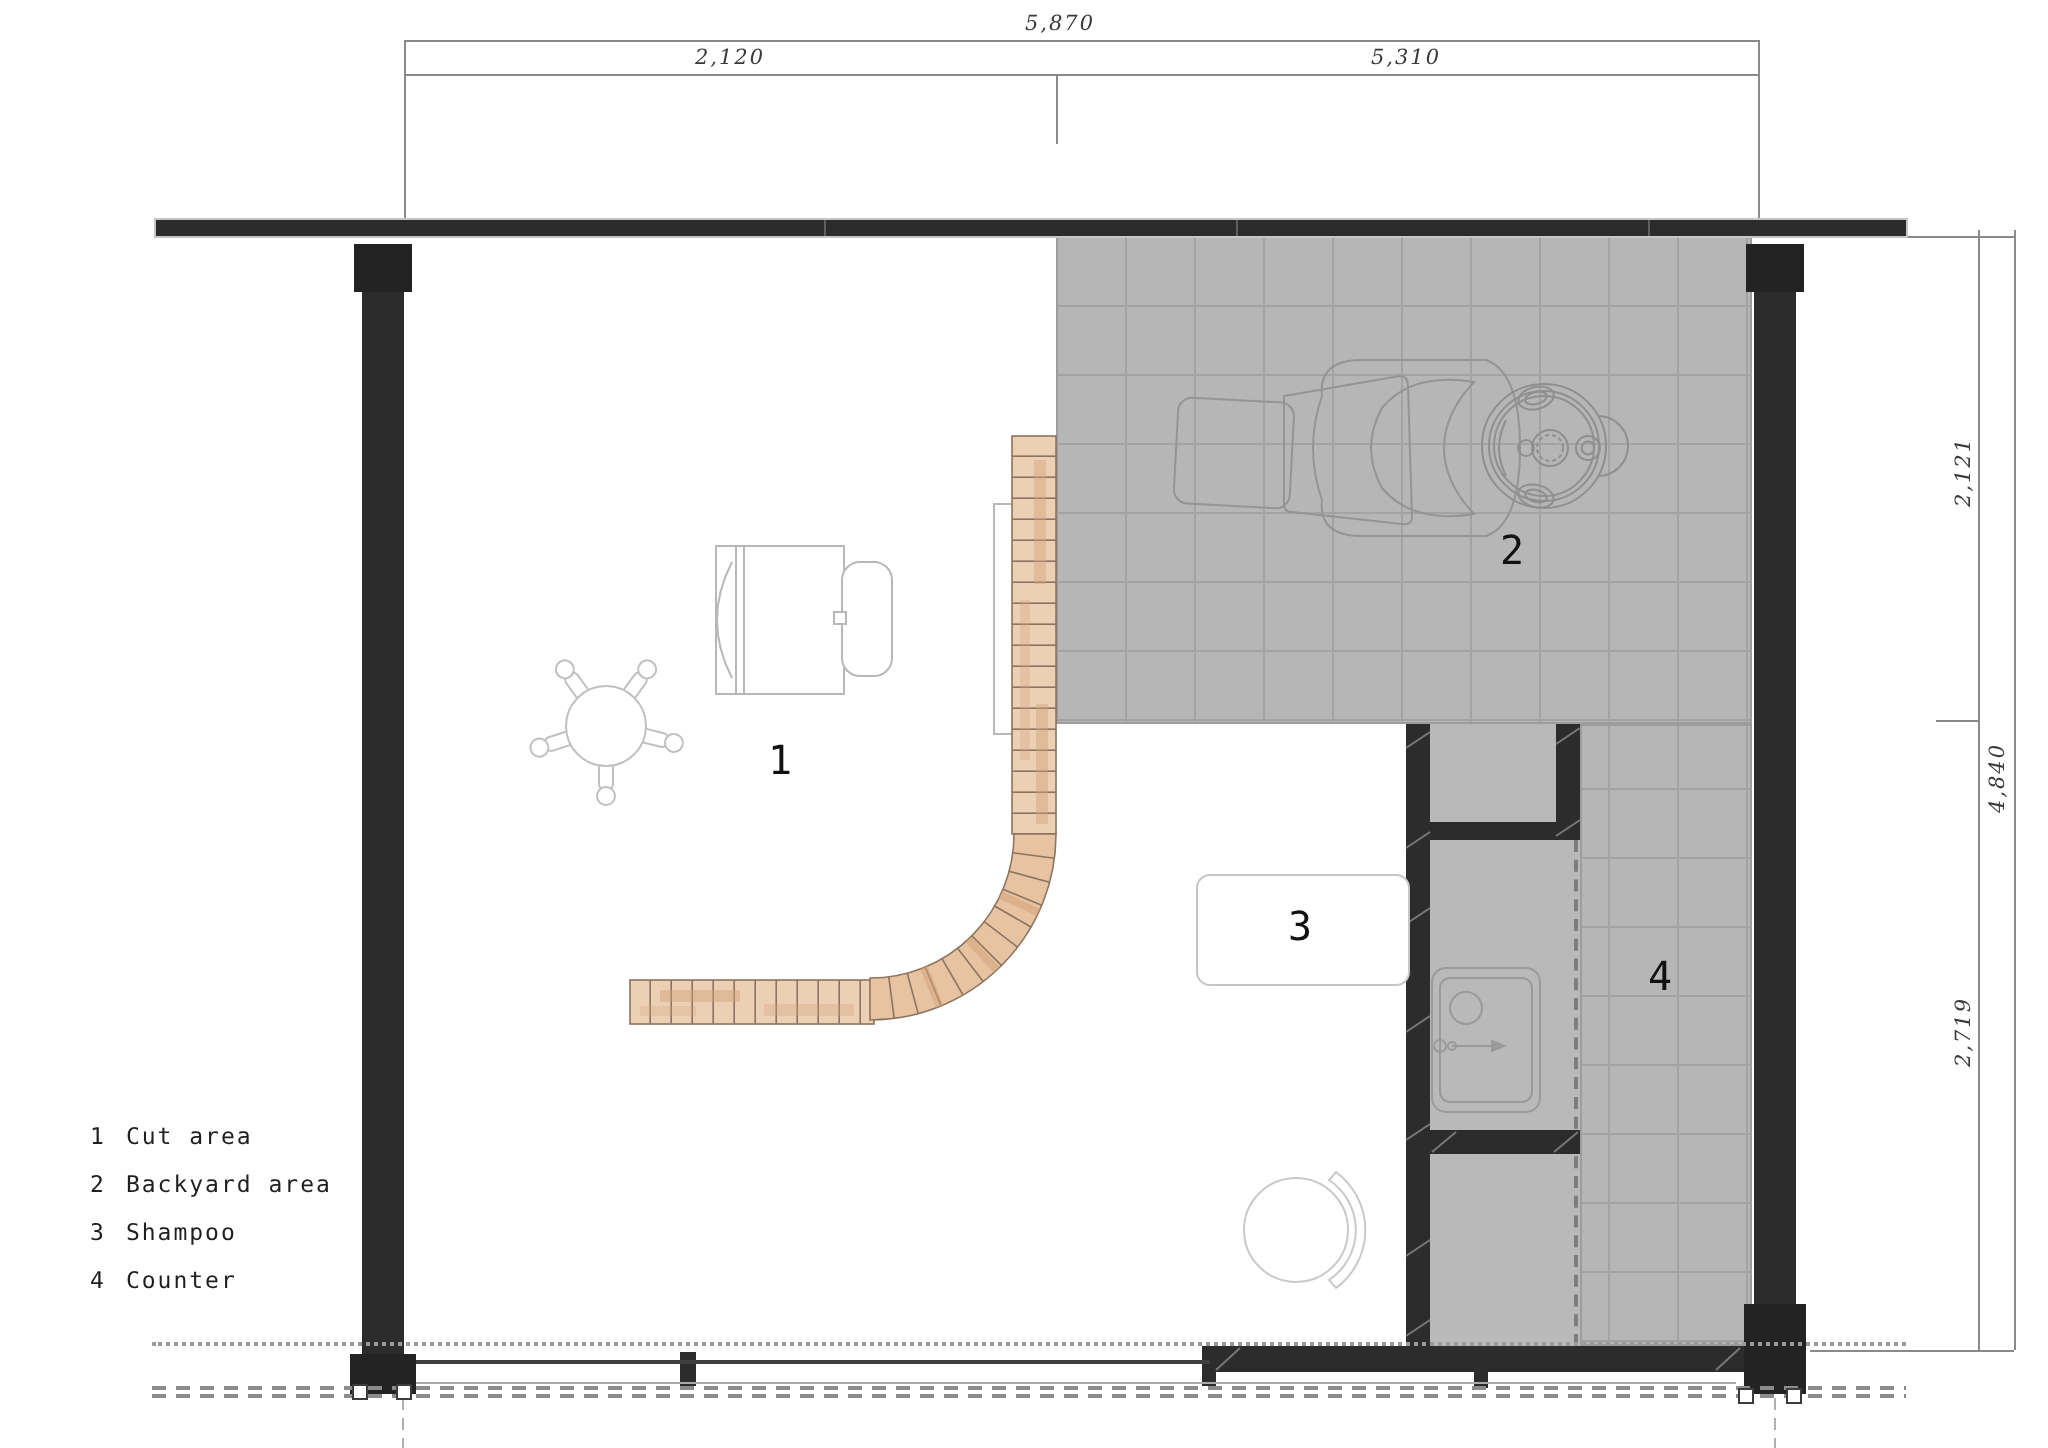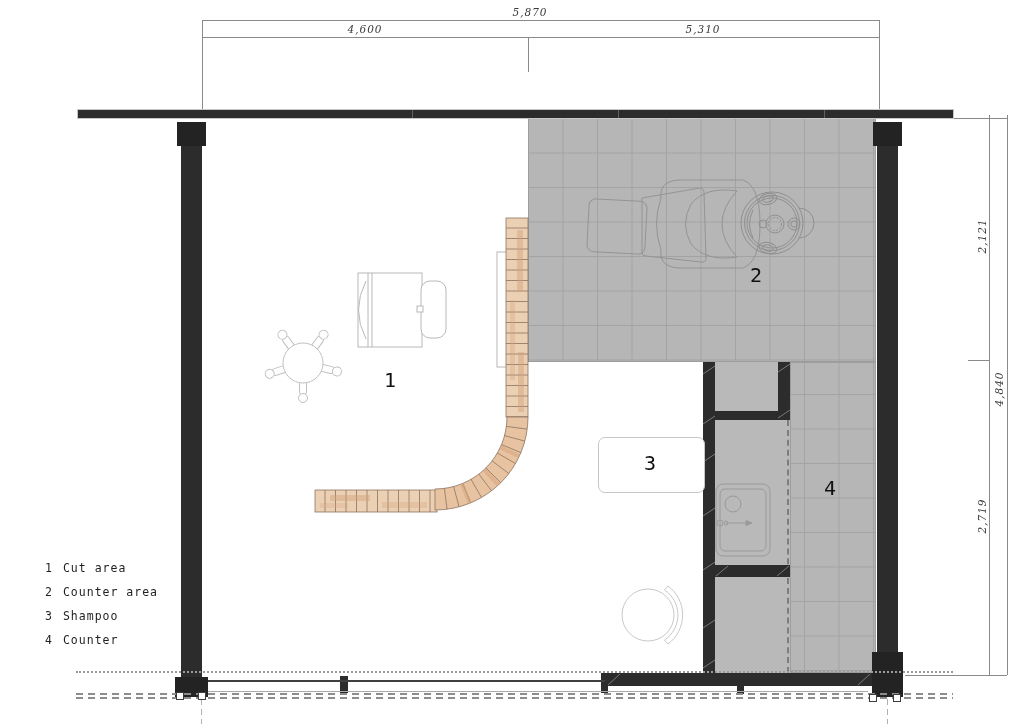--- a/index.html
+++ b/index.html
@@ -43,21 +43,21 @@
 <body>
 
 <div class="stage">
 
   <div class="dl" style="left:202px;top:20px;width:678px;height:1px;"></div>
   <div class="dl" style="left:202px;top:37px;width:678px;height:1px;"></div>
   <div class="dl" style="left:202px;top:20px;width:1px;height:90px;"></div>
   <div class="dl" style="left:528px;top:37px;width:1px;height:35px;"></div>
   <div class="dl" style="left:879px;top:20px;width:1px;height:90px;"></div>
   <div class="dim-text" style="left:495px;top:6px;">5,870</div>
-  <div class="dim-text" style="left:330px;top:23px;">4,600</div>
+  <div class="dim-text" style="left:330px;top:23px;">2,120</div>
   <div class="dim-text" style="left:668px;top:23px;">5,310</div>
 
   <div class="dl" style="left:989px;top:115px;width:1px;height:560px;"></div>
   <div class="dl" style="left:1007px;top:115px;width:1px;height:560px;"></div>
   <div class="dl" style="left:950px;top:118px;width:57px;height:1px;"></div>
   <div class="dl" style="left:905px;top:675px;width:102px;height:1px;"></div>
   <div class="dl" style="left:968px;top:360px;width:22px;height:1px;"></div>
   <div class="dim-text rot" style="left:947px;top:230px;">2,121</div>
   <div class="dim-text rot" style="left:964px;top:383px;">4,840</div>
   <div class="dim-text rot" style="left:947px;top:510px;">2,719</div>
@@ -242,21 +242,21 @@
   <div class="arealabel" style="left:635px;top:451px;">3</div>
   <div class="arealabel" style="left:815px;top:476px;">4</div>
 
   <div class="legend">
     <div class="row">
       <span>1</span>
       <span>Cut area</span>
     </div>
     <div class="row">
       <span>2</span>
-      <span>Counter area</span>
+      <span>Backyard area</span>
     </div>
     <div class="row">
       <span>3</span>
       <span>Shampoo</span>
     </div>
     <div class="row">
       <span>4</span>
       <span>Counter</span>
     </div>
   </div>

